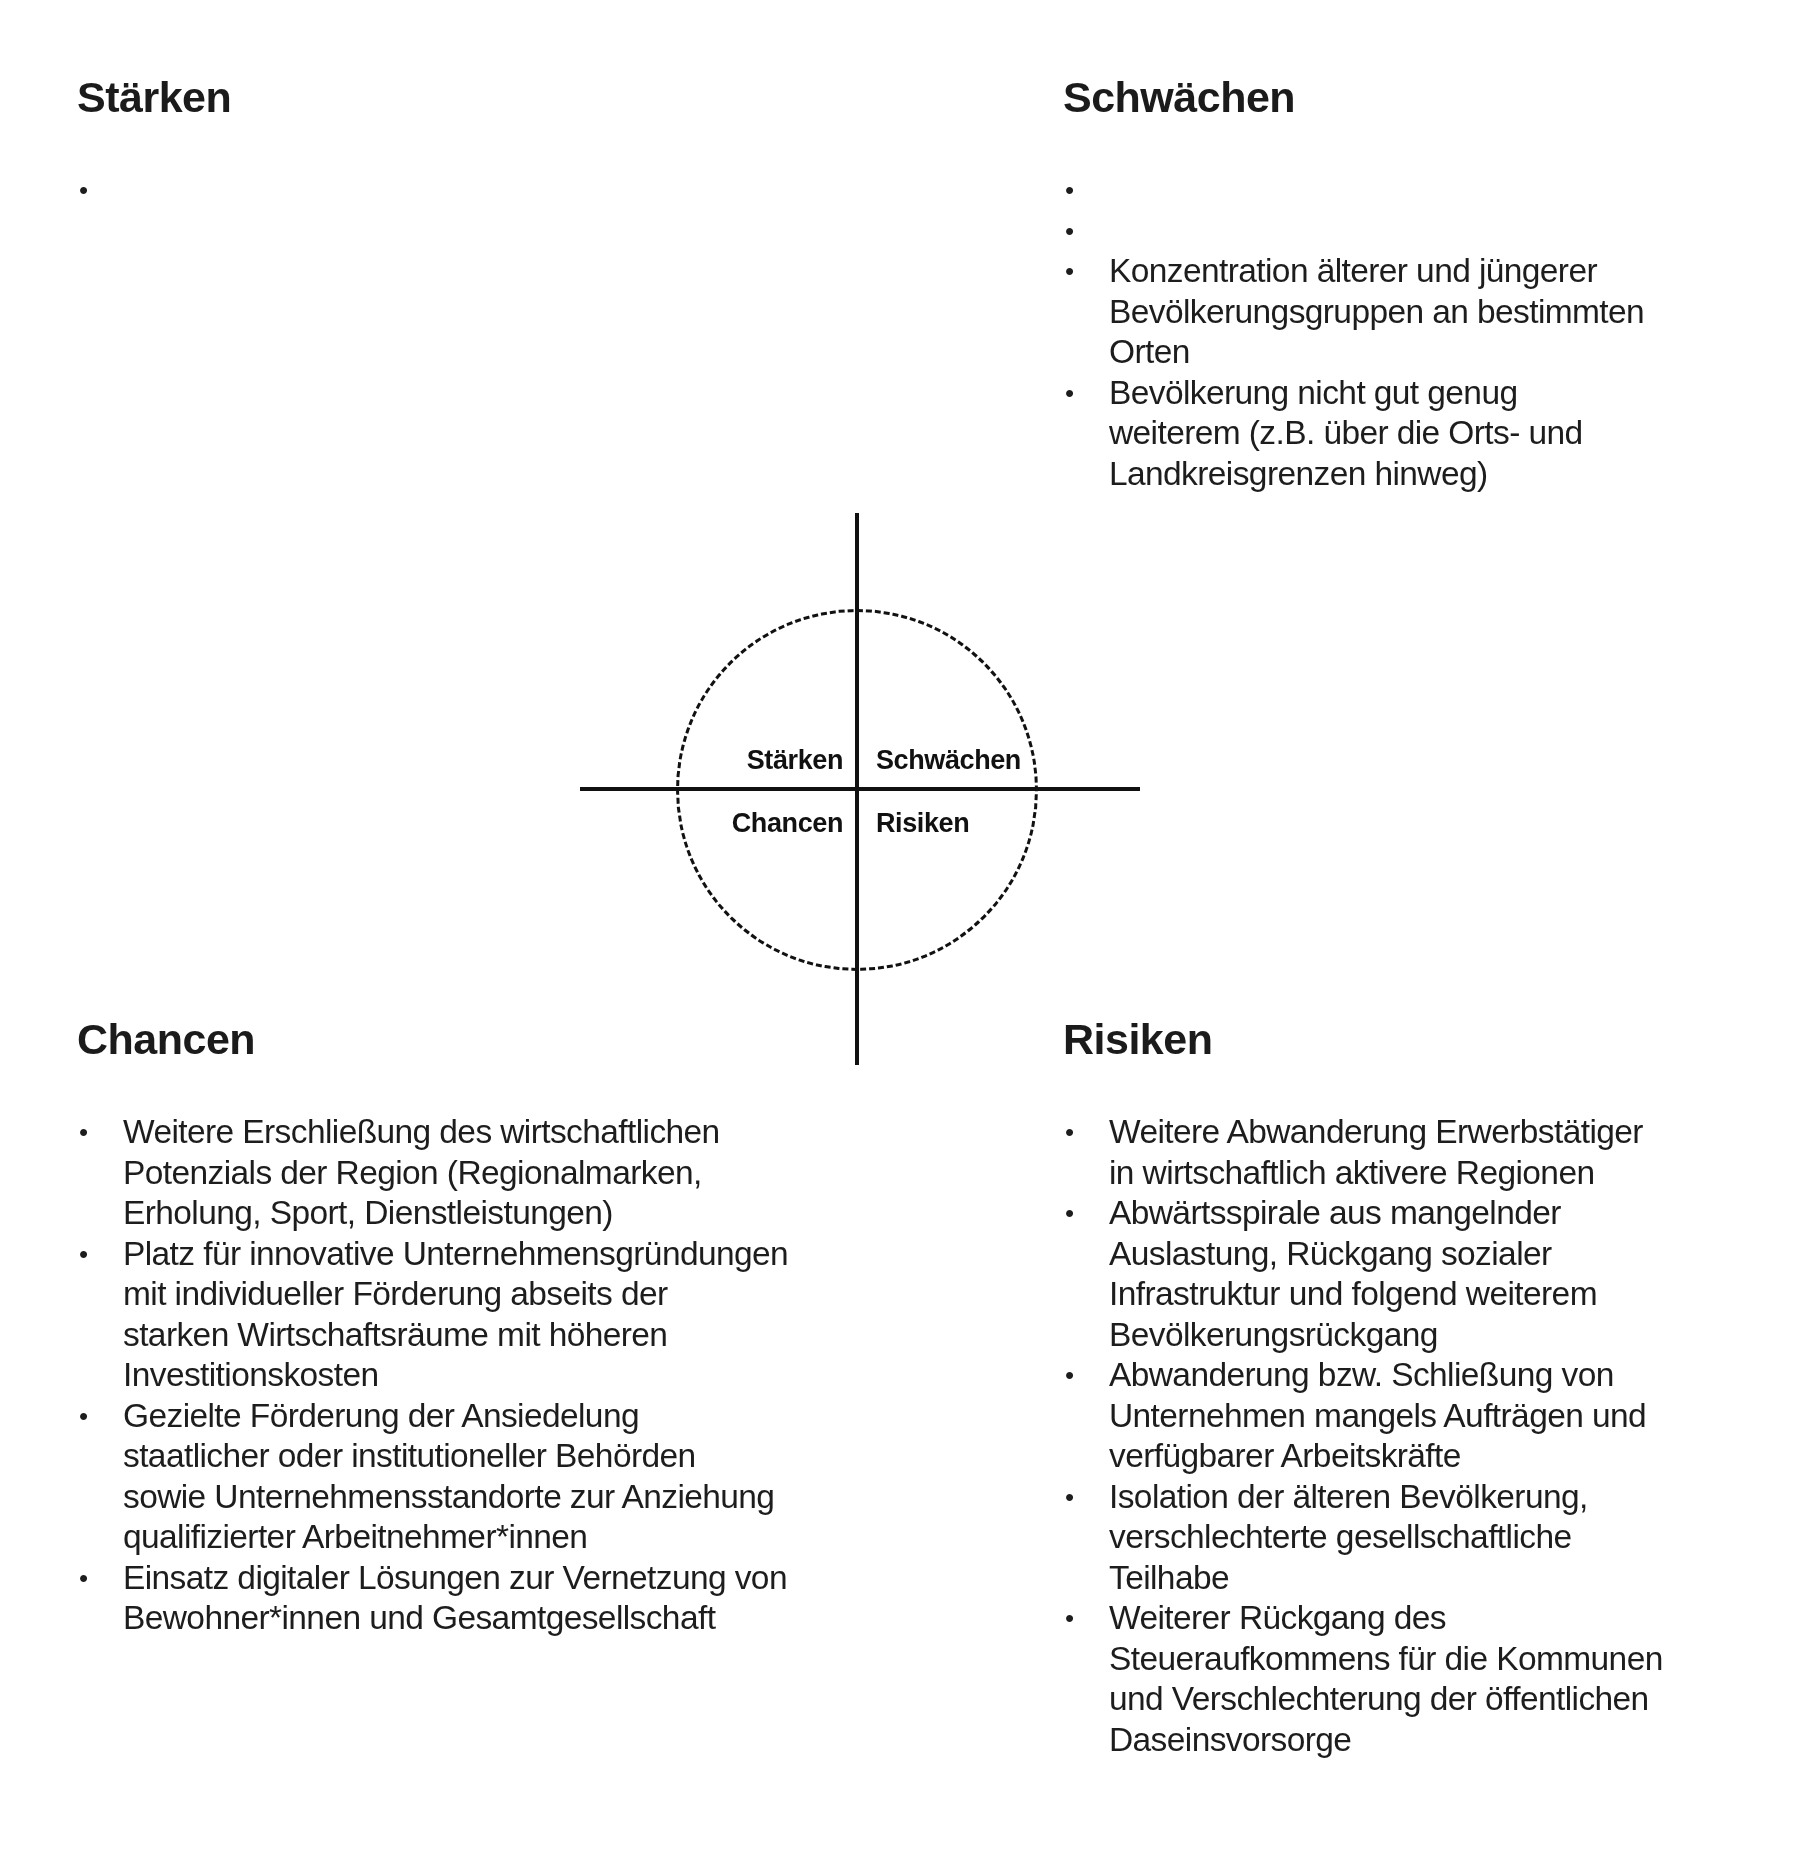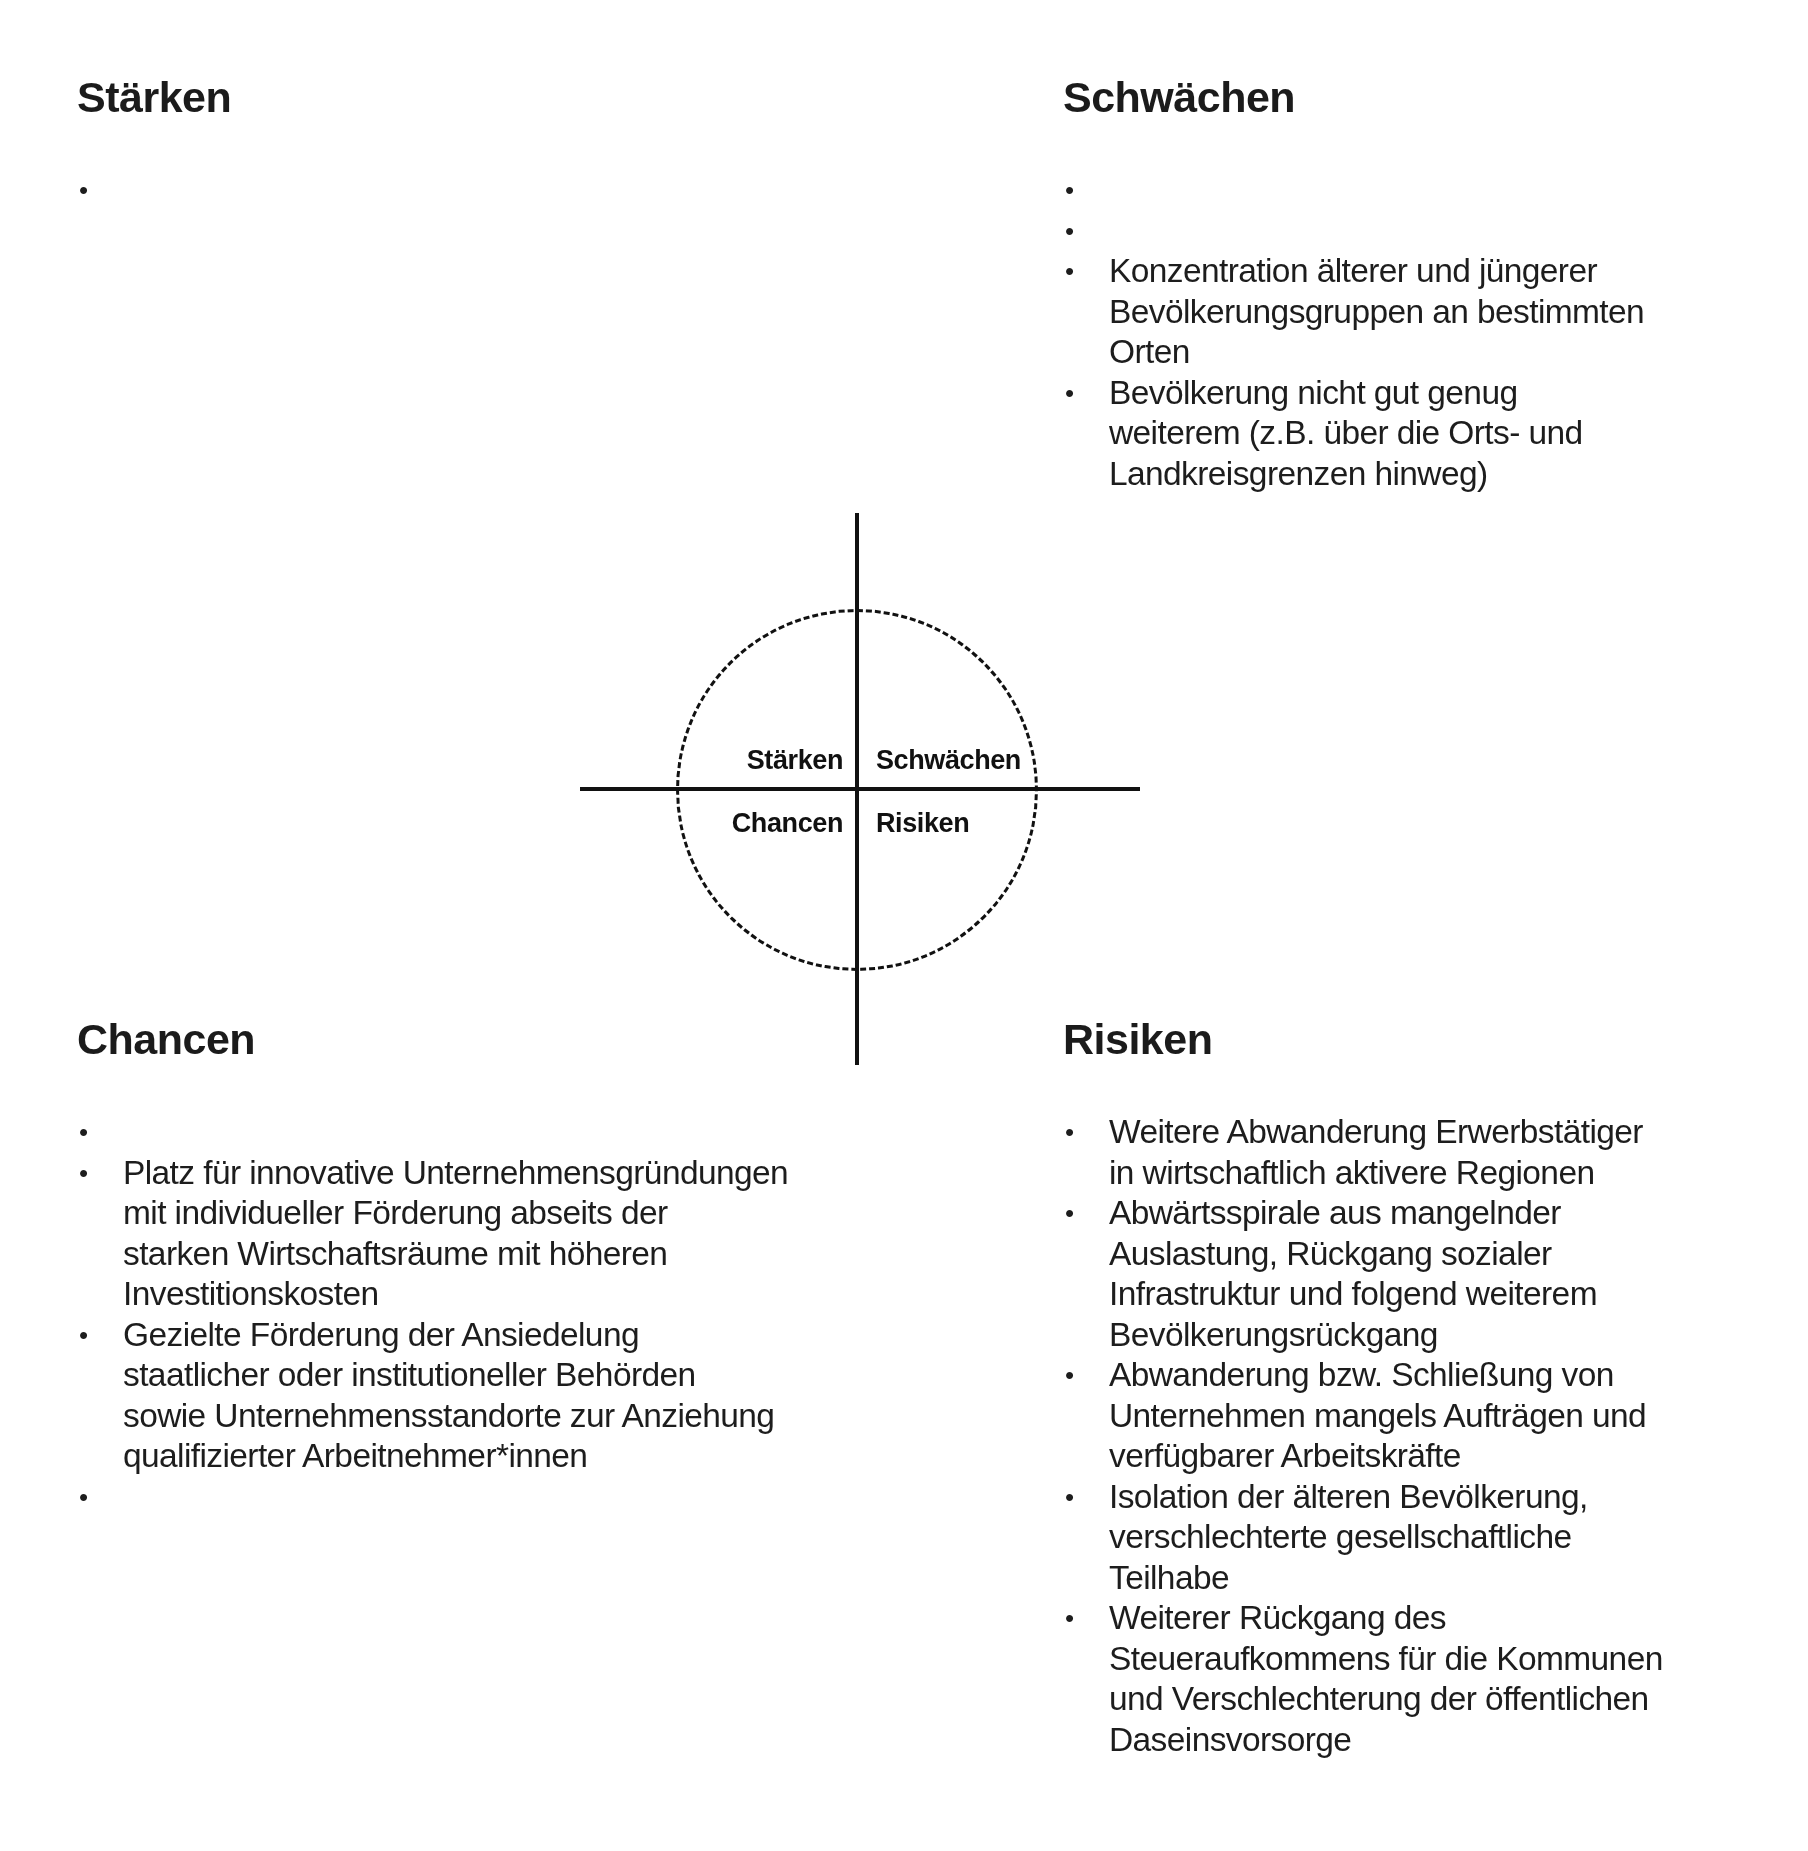--- a/index.html
+++ b/index.html
@@ -132,37 +132,42 @@
 <span class="d-label d-left d-top">Stärken</span>
 <span class="d-label d-right d-top">Schwächen</span>
 <span class="d-label d-left d-bot">Chancen</span>
 <span class="d-label d-right d-bot">Risiken</span>
 
 <section class="quadrant" id="q-chancen">
   <h2 class="q-heading">Chancen</h2>
   <ul class="bullets">
     <li class="bullet">
       <span class="marker">•</span>
+      <span class="btext">Weitere Erschließung des wirtschaftlichen
+Potenzials der Region (Regionalmarken,
+Erholung, Sport, Dienstleistungen)</span>
     </li>
     <li class="bullet">
       <span class="marker">•</span>
       <span class="btext">Platz für innovative Unternehmensgründungen
 mit individueller Förderung abseits der
 starken Wirtschaftsräume mit höheren
 Investitionskosten</span>
     </li>
     <li class="bullet">
       <span class="marker">•</span>
       <span class="btext">Gezielte Förderung der Ansiedelung
 staatlicher oder institutioneller Behörden
 sowie Unternehmensstandorte zur Anziehung
 qualifizierter Arbeitnehmer*innen</span>
     </li>
     <li class="bullet">
       <span class="marker">•</span>
+      <span class="btext">Einsatz digitaler Lösungen zur Vernetzung von
+Bewohner*innen und Gesamtgesellschaft</span>
     </li>
   </ul>
 </section>
 
 <section class="quadrant" id="q-risiken">
   <h2 class="q-heading">Risiken</h2>
   <ul class="bullets">
     <li class="bullet">
       <span class="marker">•</span>
       <span class="btext">Weitere Abwanderung Erwerbstätiger

